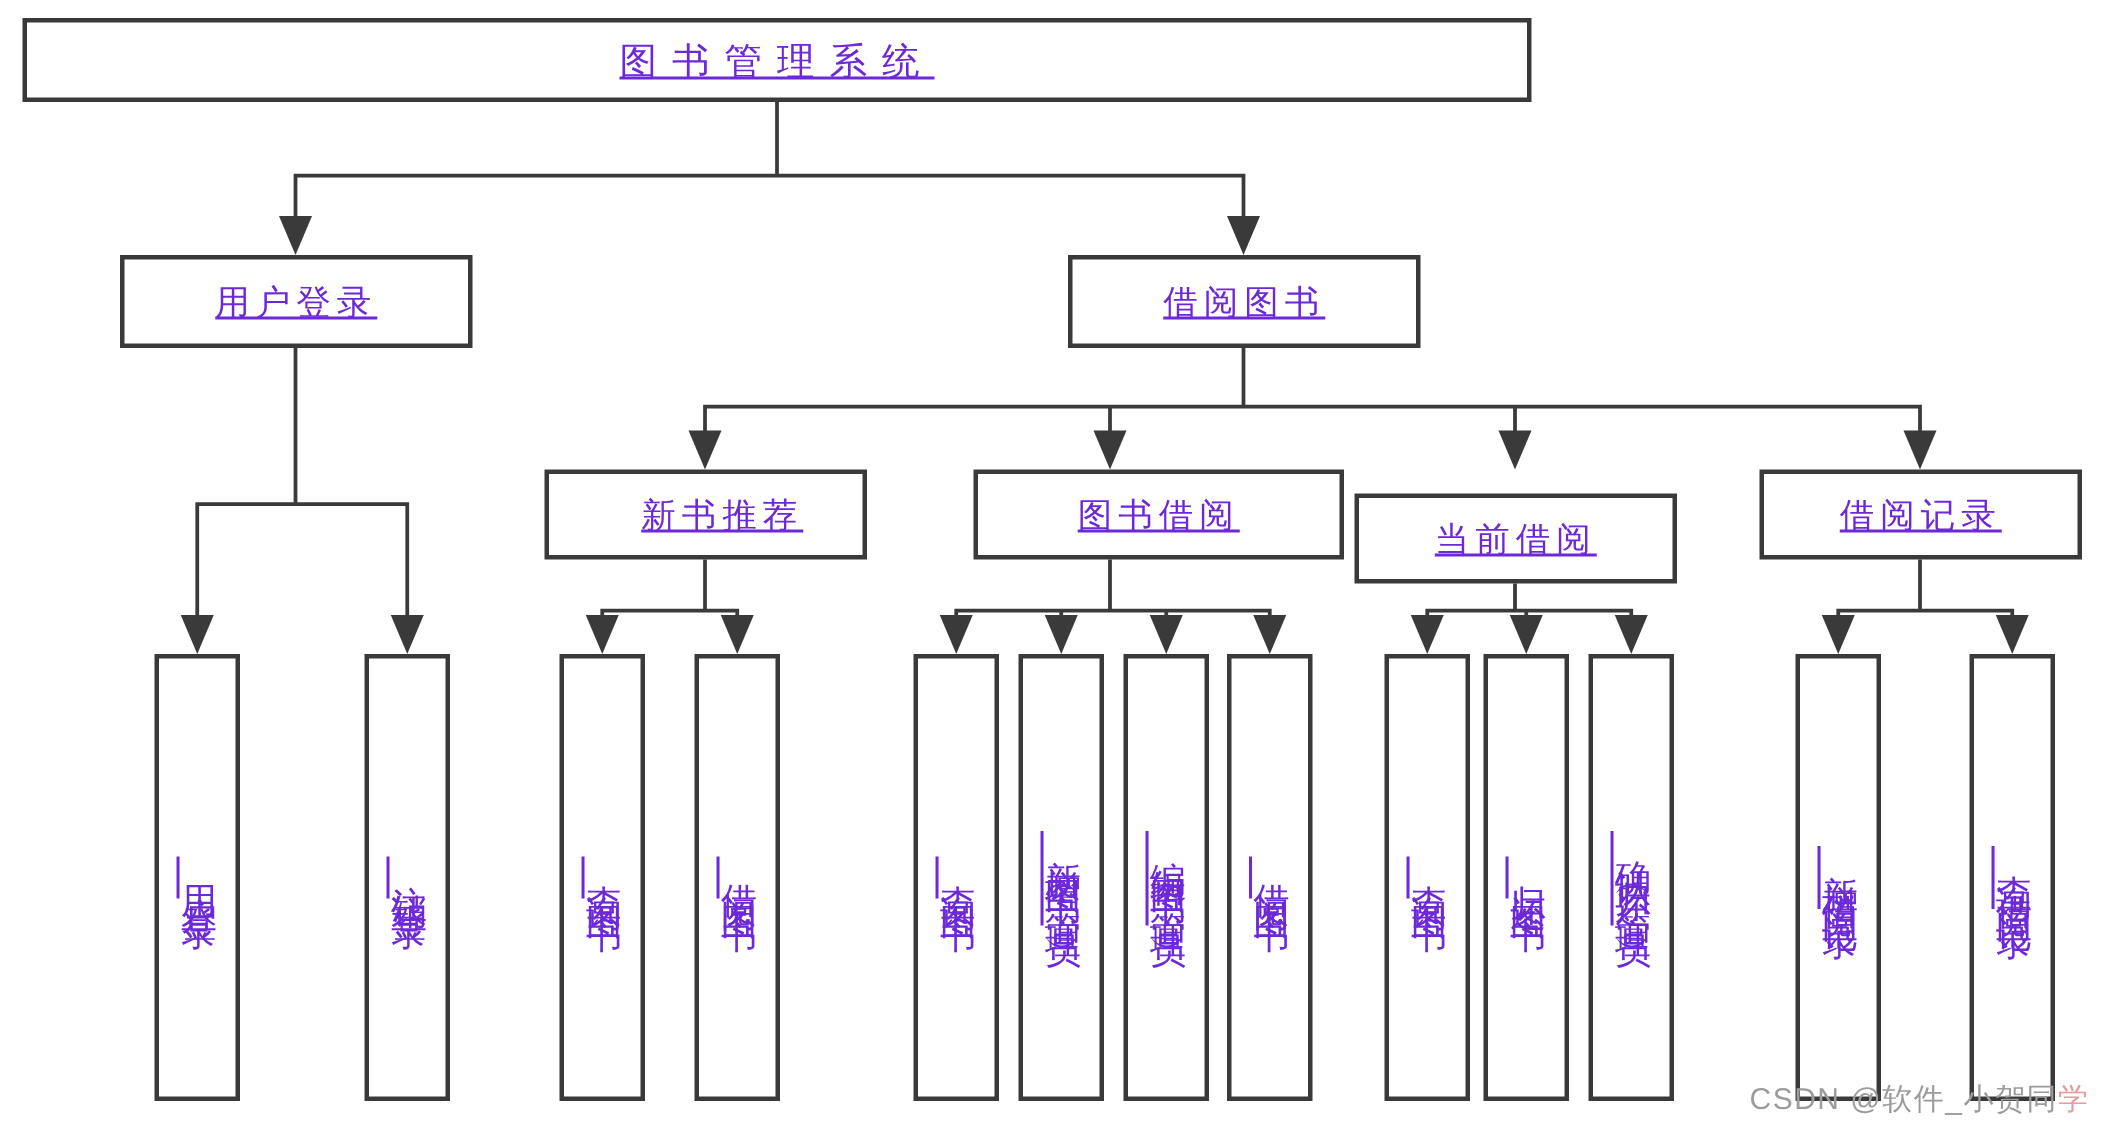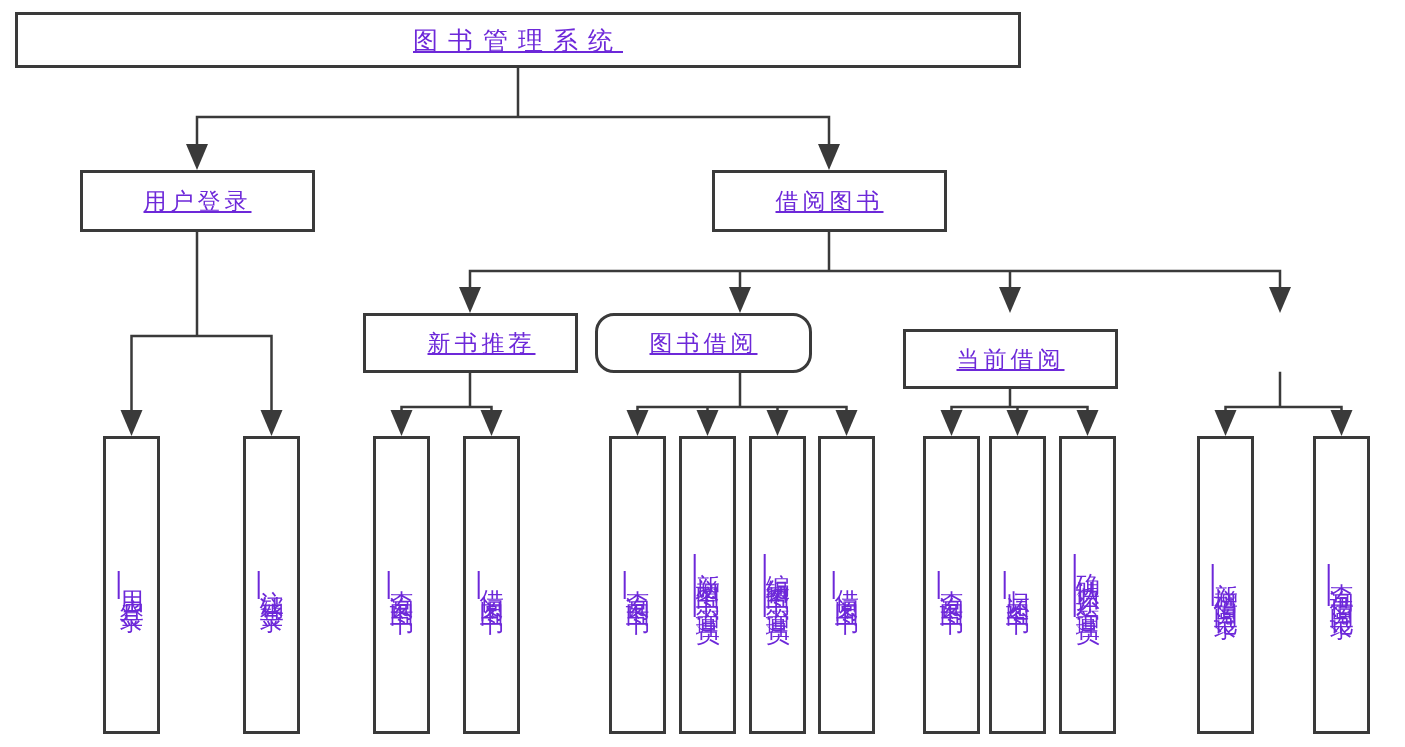--- a/index.html
+++ b/index.html
@@ -92,25 +92,28 @@
   <div class="box h-box" style="left:80px; top:170px; width:235px; height:62px;">
     <span>用户登录</span>
   </div>
   <div class="box h-box" style="left:712px; top:170px; width:235px; height:62px;">
     <span>借阅图书</span>
   </div>
 
   <div class="box h-box" style="left:363px; top:313px; width:215px; height:60px;padding-left:22px;">
     <span>新书推荐</span>
   </div>
-  <div class="box h-box" style="left:595px; top:313px; width:217px; height:60px;border-radius:19px;">
+  <div class="box h-box" style="left:649px; top:313px; width:247px; height:60px;">
     <span>图书借阅</span>
   </div>
   <div class="box h-box" style="left:903px; top:313px; width:215px; height:60px;margin-top:16px;">
     <span>当前借阅</span>
+  </div>
+  <div class="box h-box" style="left:1173px; top:313px; width:215px; height:60px;">
+    <span>借阅记录</span>
   </div>
 
   <div class="box v-box" style="left:103px; top:436px; width:57px; height:298px;">
     <span class="v-label">用户登录</span>
   </div>
   <div class="box v-box" style="left:243px; top:436px; width:57px; height:298px;">
     <span class="v-label">注销登录</span>
   </div>
   <div class="box v-box" style="left:373px; top:436px; width:57px; height:298px;">
     <span class="v-label">查询图书</span>
@@ -139,14 +142,17 @@
   <div class="box v-box" style="left:1059px; top:436px; width:57px; height:298px;">
     <span class="v-label">确认归还（管理员）</span>
   </div>
   <div class="box v-box" style="left:1197px; top:436px; width:57px; height:298px;">
     <span class="v-label">新增借阅记录</span>
   </div>
   <div class="box v-box" style="left:1313px; top:436px; width:57px; height:298px;">
     <span class="v-label">查询借阅记录</span>
   </div>
 
+  <div class="watermark">
+    <span>CSDN @软件_小贺同</span><span class="accent">学</span>
+  </div>
 
 </div>
 
 </body></html>

